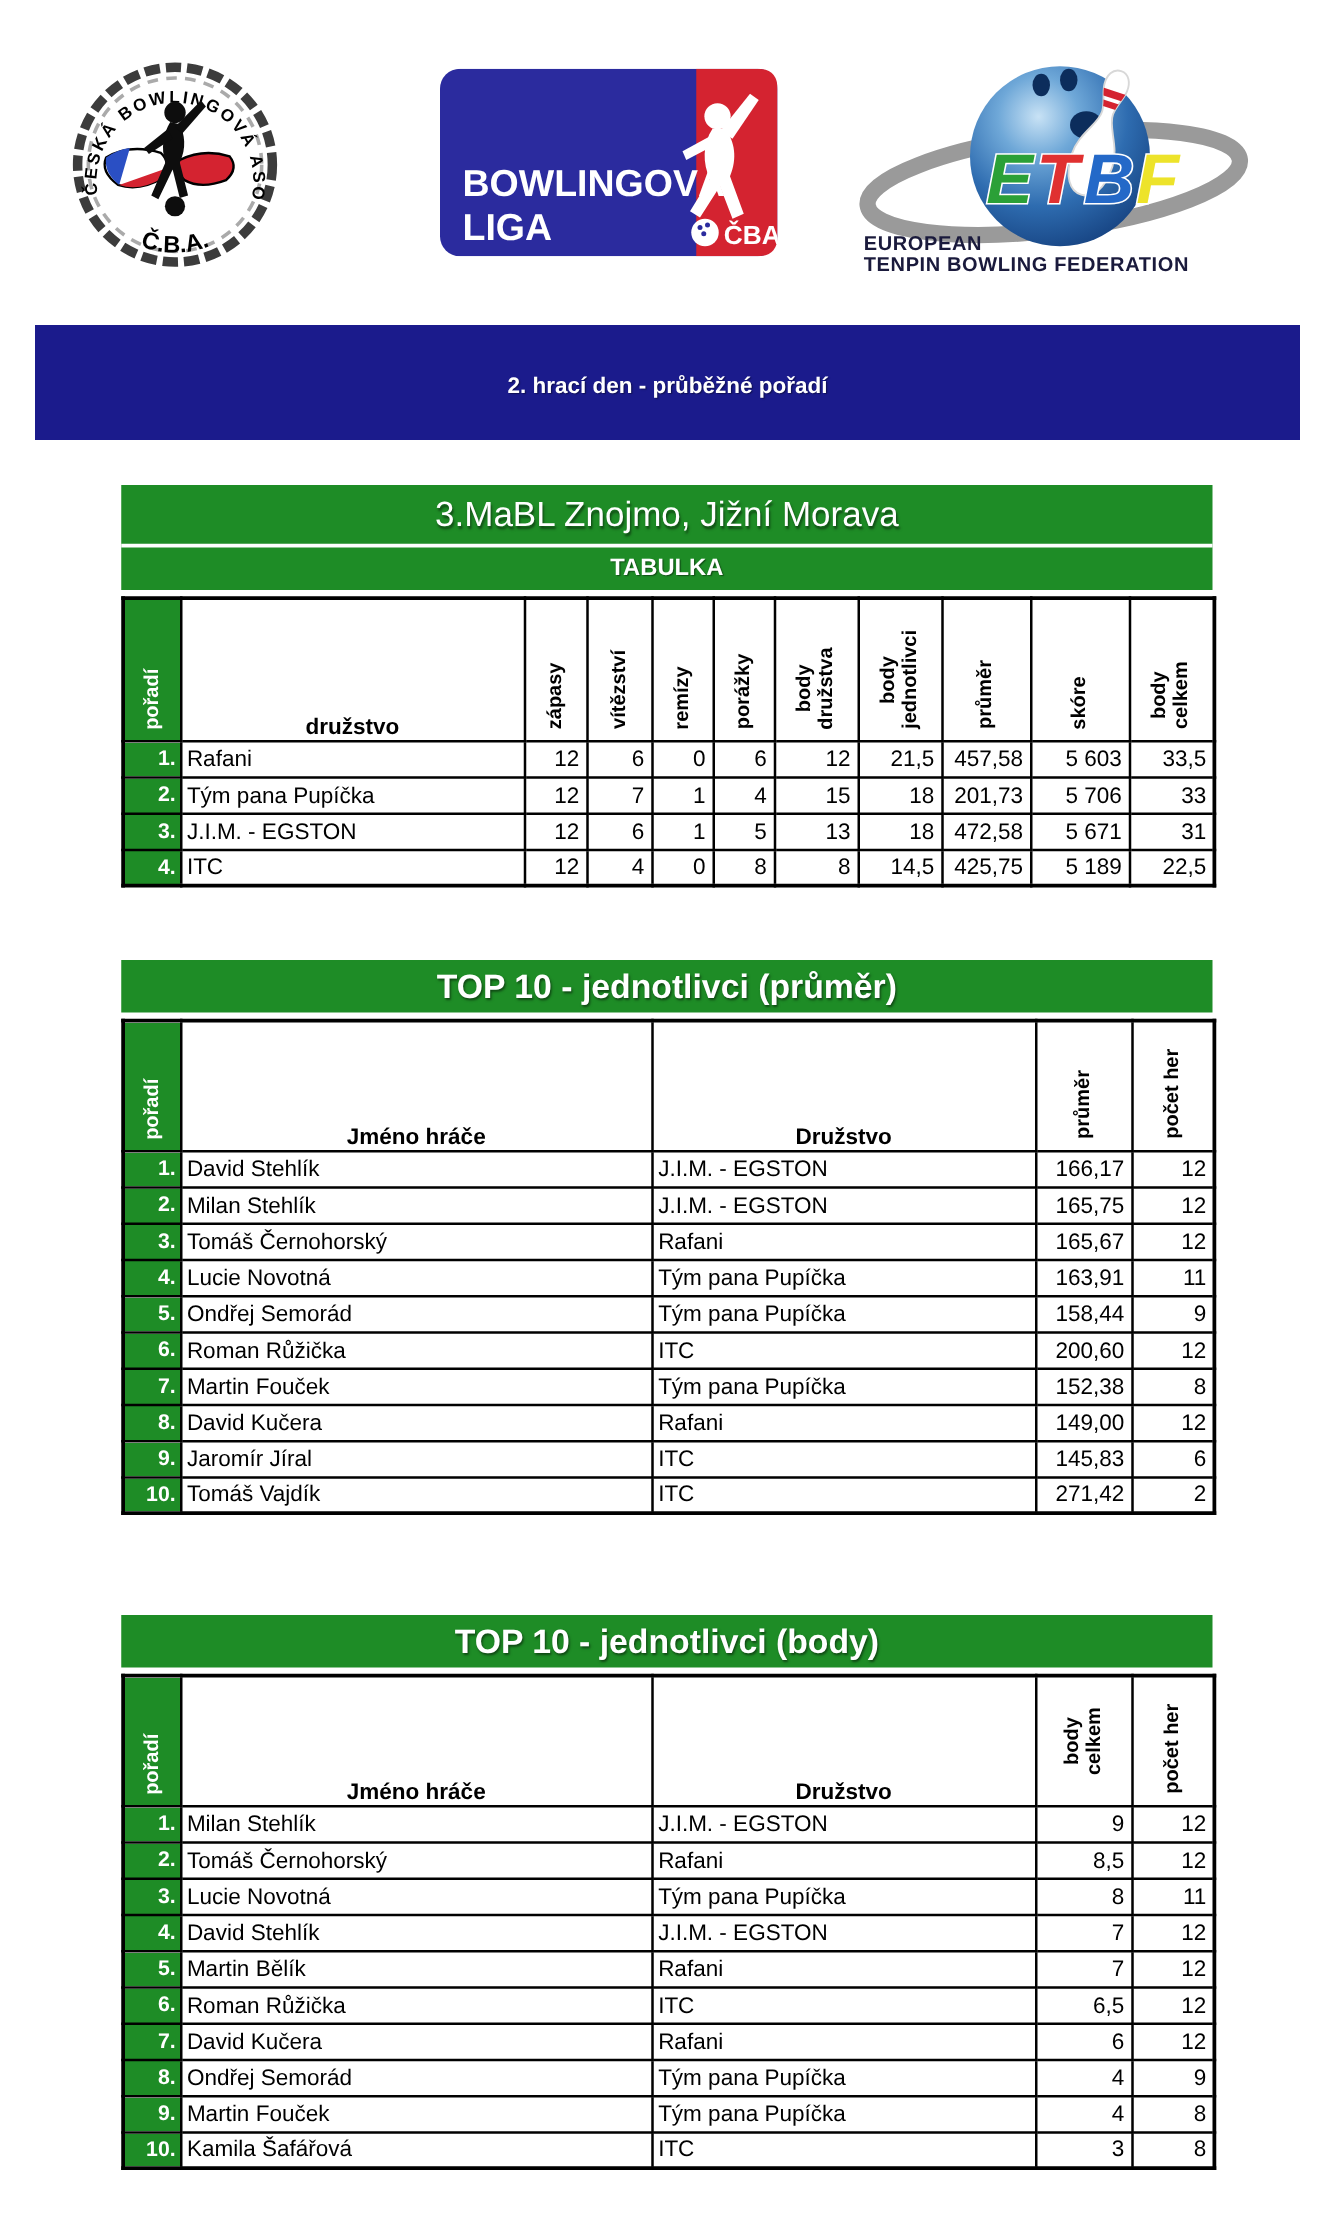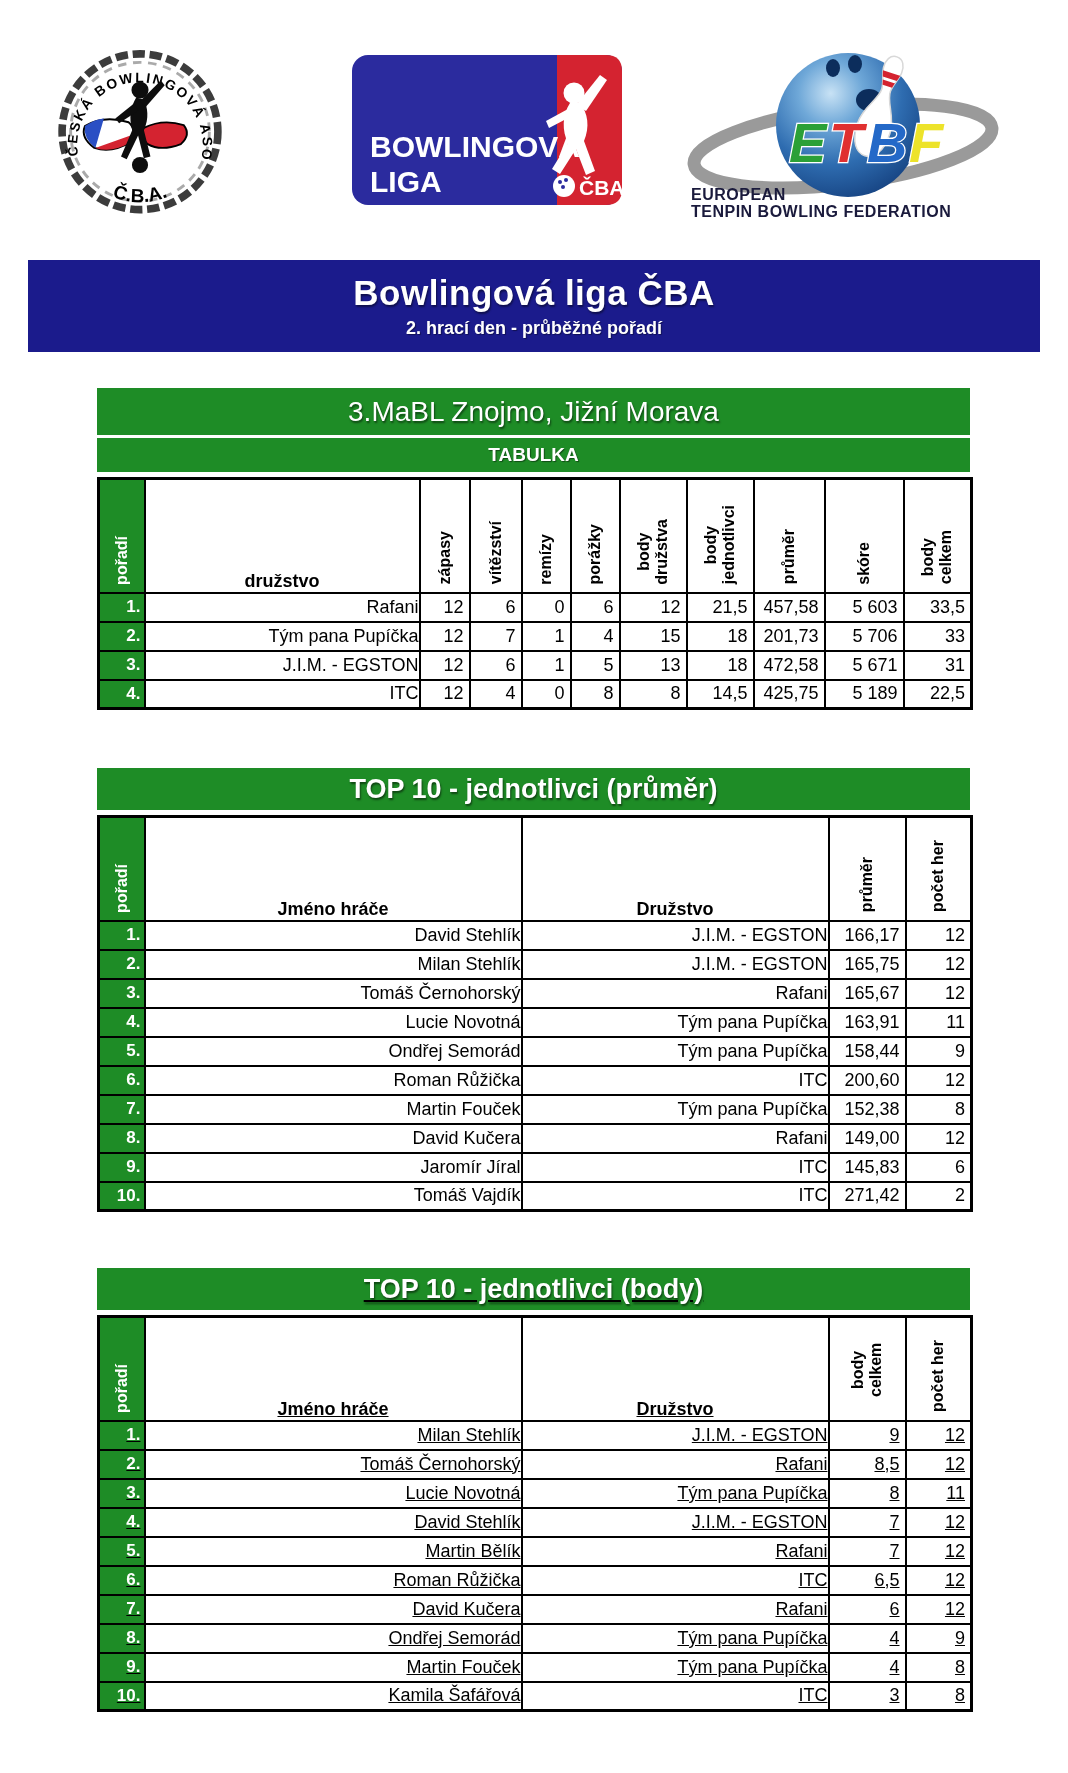--- a/index.html
+++ b/index.html
@@ -30,21 +30,21 @@
     background:var(--navy);
     display:flex;flex-direction:column;align-items:center;justify-content:center;
     color:#fff;text-align:center;
   }
   .navy-title{font-size:35px;font-weight:bold;letter-spacing:.5px;text-shadow:1px 2px 2px rgba(0,0,0,.45);}
   .navy-subtitle{font-size:18px;font-weight:bold;margin-top:5px;text-shadow:1px 1px 1px rgba(0,0,0,.4);}
   
   .block{margin-left:97px;width:873px;}
   .block-1{margin-top:36px;}
   .block-2{margin-top:58px;}
-  .block-3{margin-top:56px;text-decoration:underline;}
+  .block-3{margin-top:80px;}
   .green-banner{background:var(--green);color:#fff;text-align:center;}
   .gb-title{font-size:28px;font-weight:normal;line-height:47px;text-shadow:1px 2px 2px rgba(0,0,0,.5);}
   .gb-divider{height:3px;background:#fff;}
   .gb-subtitle{font-size:19px;font-weight:bold;line-height:34px;text-shadow:1px 1px 1px rgba(0,0,0,.45);}
   .gb-single{font-size:27px;font-weight:bold;line-height:42px;text-shadow:1px 2px 2px rgba(0,0,0,.5);}
   
   table.tbl{
     border-collapse:collapse;table-layout:fixed;width:873px;
     border:3px solid var(--border);margin-top:5px;
   }
@@ -64,21 +64,21 @@
   }
   .rot.white{color:#fff;}
   .rot.clip{max-height:92px;}
   .hlabel{font-weight:bold;font-size:18px;padding-bottom:0;}
   .data-row{height:29px;}
   .data-row td{font-size:18px;}
   td.rank-cell{
     background:var(--green);color:#fff;font-weight:bold;
     text-align:right;padding-right:3px;font-size:17px;
   }
-  td.text-cell{text-align:right;padding-left:4px;}
+  td.text-cell{text-align:left;padding-left:4px;}
   td.num{text-align:right;padding-right:5px;}
 </style>
 </head>
 <body>
 
 <div class="page">
 
   <header class="logo-row">
 
     <svg class="logo-cba" viewBox="0 0 200 190">
@@ -164,21 +164,20 @@
         <text x="146" y="122" fill="#e03030">T</text>
         <text x="184" y="122" fill="#2469c8">B</text>
         <text x="226" y="122" fill="#ede32a">F</text>
       </g>
       <text x="8" y="160" font-size="16" font-weight="bold" fill="#1a1a3c" letter-spacing="0.5">EUROPEAN</text>
       <text x="8" y="177" font-size="16" font-weight="bold" fill="#1a1a3c" letter-spacing="0.5">TENPIN BOWLING FEDERATION</text>
     </svg>
   </header>
 
   <div class="navy-banner">
-    <div class="navy-title">Bowlingová liga ČBA</div>
     <div class="navy-subtitle">2. hrací den - průběžné pořadí</div>
   </div>
 
   <section class="block block-1">
     <div class="green-banner">
       <div class="gb-title">3.MaBL Znojmo, Jižní Morava</div>
       <div class="gb-divider"></div>
       <div class="gb-subtitle">TABULKA</div>
     </div>
     <table class="tbl t1">

